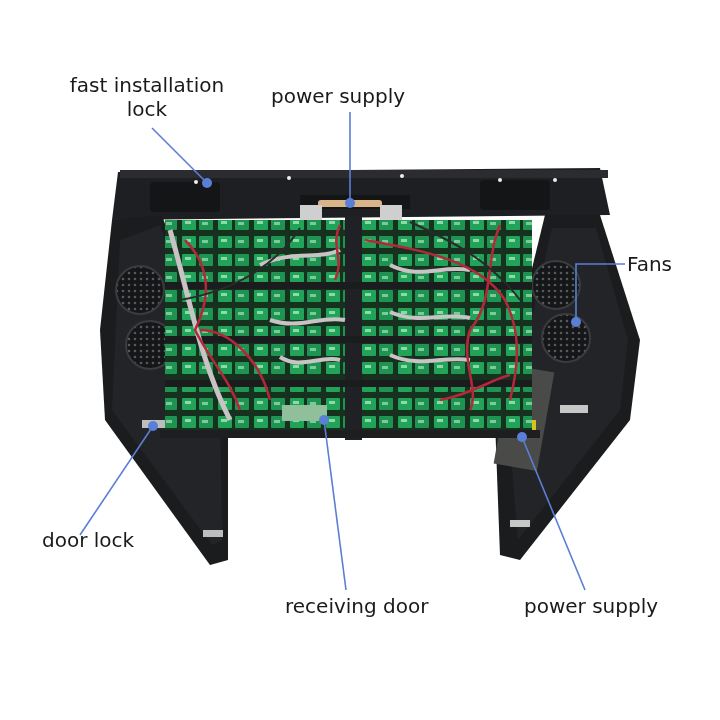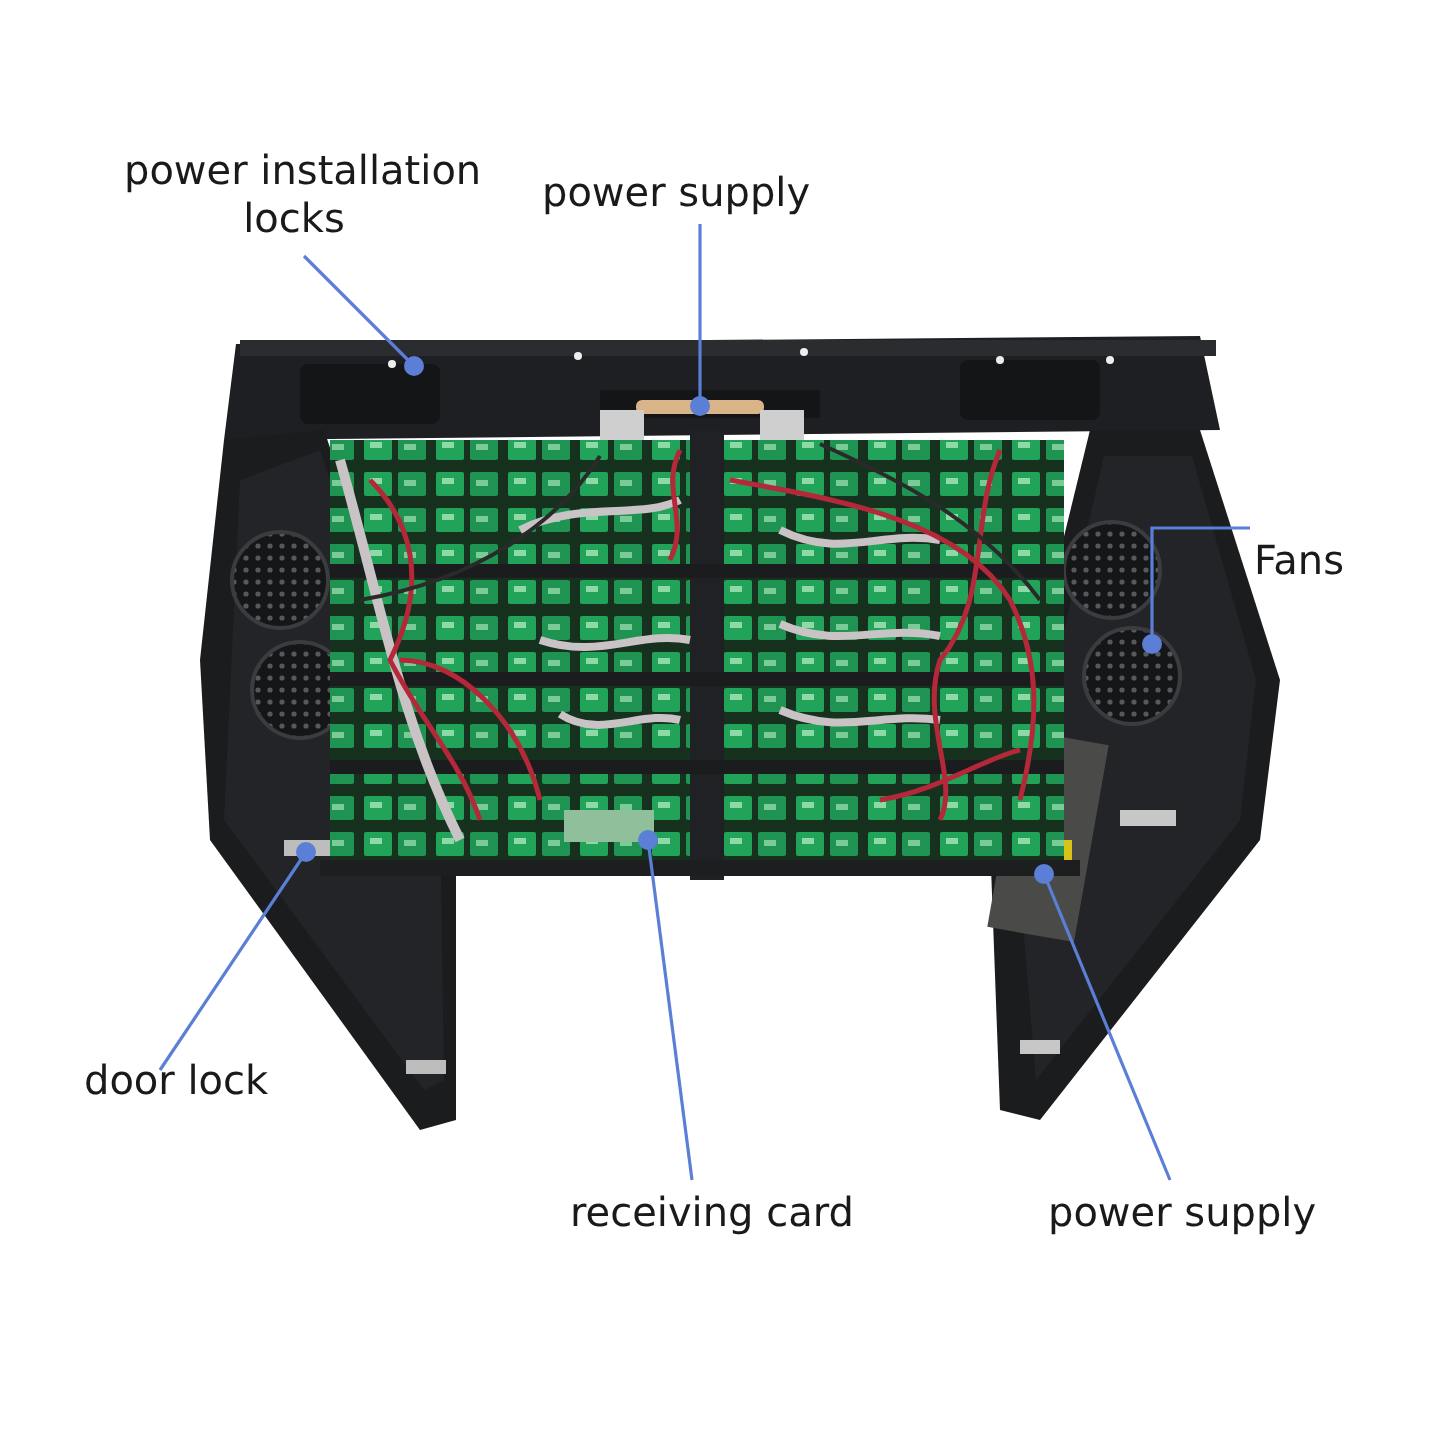--- a/index.html
+++ b/index.html
@@ -109,27 +109,27 @@
       <circle cx="207" cy="183" r="5"></circle>
       <circle cx="350" cy="203" r="5"></circle>
       <circle cx="576" cy="322" r="5"></circle>
       <circle cx="153" cy="426" r="5"></circle>
       <circle cx="324" cy="420" r="5"></circle>
       <circle cx="522" cy="437" r="5"></circle>
     </g>
   </svg>
 
   <div class="label center" style="left:62px; top:73px; width:170px;">
-    <div>power installation</div>
-    <div>locks</div>
+    <div>fast installation</div>
+    <div>lock</div>
   </div>
 
   <div class="label" style="left:271px; top:84px;">power supply</div>
 
-  <div class="label" style="left:627px; top:268px;">Fans</div>
+  <div class="label" style="left:627px; top:252px;">Fans</div>
 
   <div class="label" style="left:42px; top:528px;">door lock</div>
 
-  <div class="label" style="left:285px; top:594px;">receiving card</div>
+  <div class="label" style="left:285px; top:594px;">receiving door</div>
 
   <div class="label" style="left:524px; top:594px;">power supply</div>
 
 </div>
 
 </body></html>

